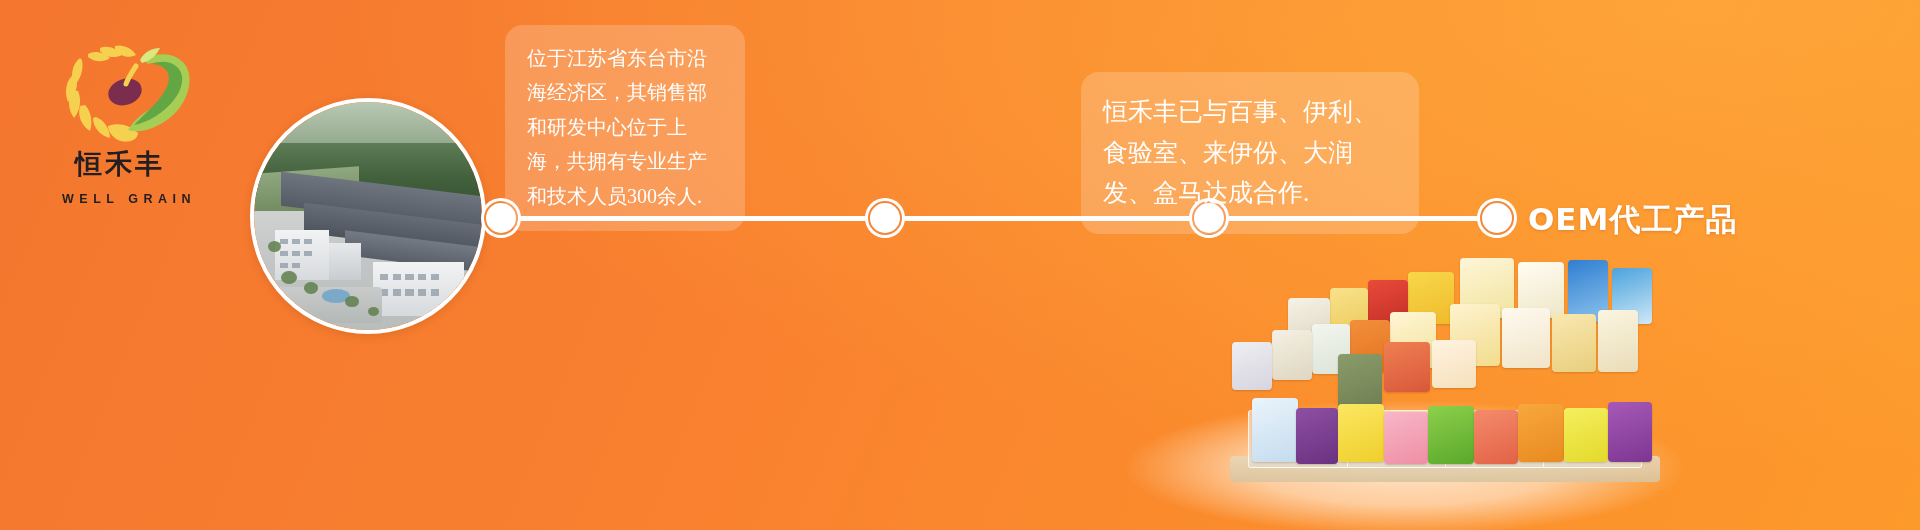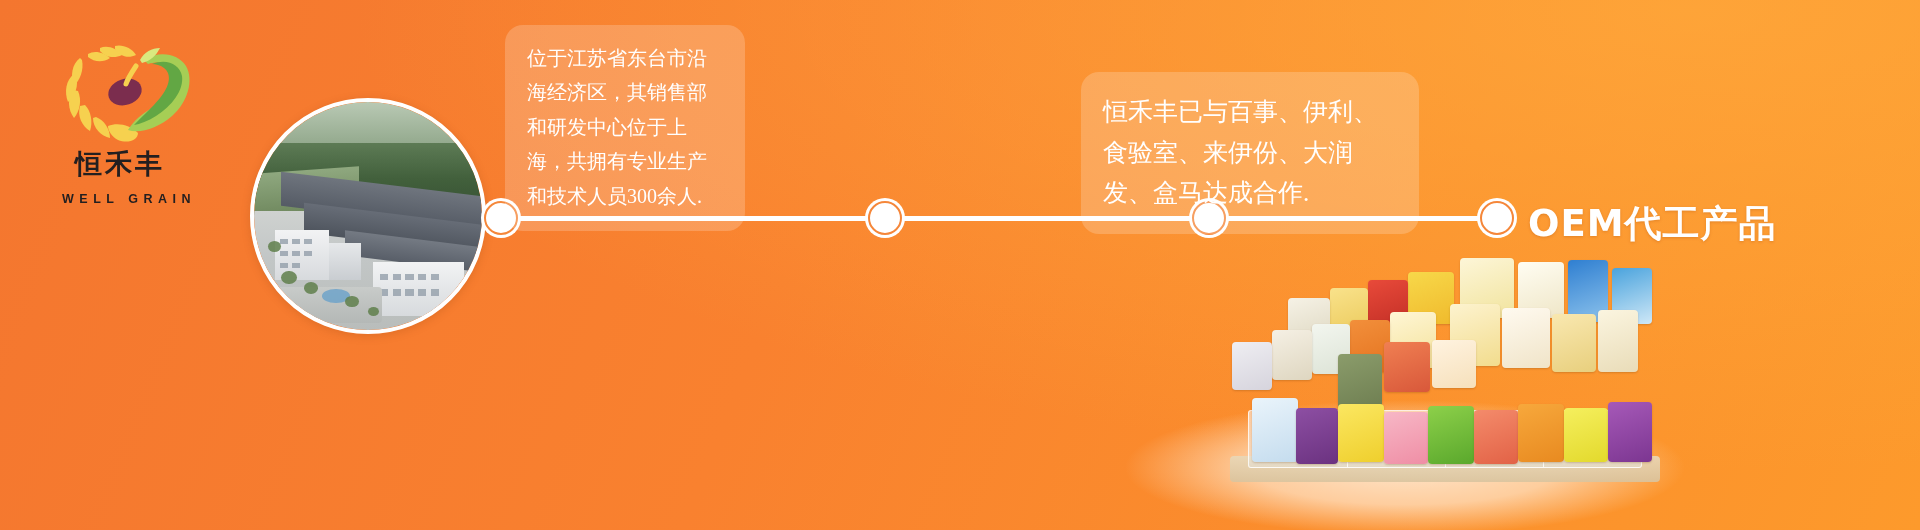--- a/index.html
+++ b/index.html
@@ -73,21 +73,21 @@
     background:#ffffff;box-sizing:border-box;border:2.5px solid #f5873a;
     box-shadow:0 0 0 3px #ffffff;
   }
   .tl-dot.d1{left:484px;}
   .tl-dot.d2{left:868px;}
   .tl-dot.d3{left:1192px;}
   .tl-dot.d4{left:1480px;}
 
   .oem-label{
     position:absolute;left:1528px;top:199px;
-    font-size:37px;font-weight:bold;color:#ffffff;letter-spacing:1px;
+    font-size:31px;font-weight:bold;color:#ffffff;letter-spacing:1px;
     font-family:"DejaVu Sans",sans-serif;white-space:nowrap;
     text-shadow:0 1px 3px rgba(150,60,0,.25);
   }
 
   
   .card{
     position:absolute;box-sizing:border-box;
     background:rgba(255,255,255,.20);
     border-radius:18px;
     color:#ffffff;

